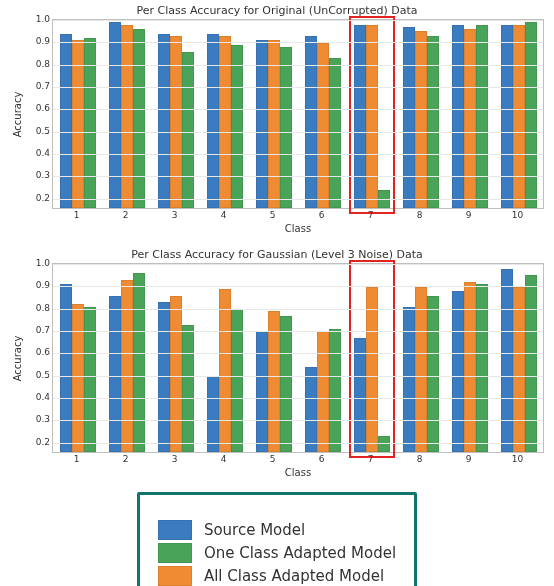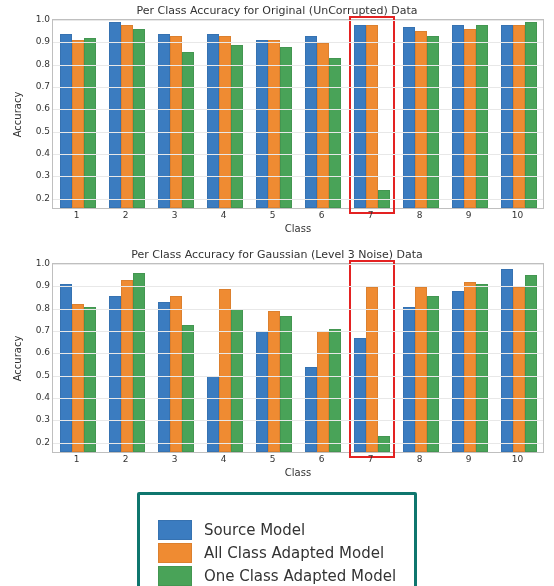--- a/index.html
+++ b/index.html
@@ -335,23 +335,23 @@
     <div class="xlabel">Class</div>
   </div>
 
   <div class="legend-outer">
     <div class="legend">
       <div class="legend-row">
         <div class="swatch" style="background:#3b7cc0"></div>
         <div class="legend-label">Source Model</div>
       </div>
       <div class="legend-row">
+        <div class="swatch" style="background:#49a358"></div>
+        <div class="legend-label">One Class Adapted Model</div>
+      </div>
+      <div class="legend-row">
         <div class="swatch" style="background:#ef8b32"></div>
         <div class="legend-label">All Class Adapted Model</div>
       </div>
-      <div class="legend-row">
-        <div class="swatch" style="background:#49a358"></div>
-        <div class="legend-label">One Class Adapted Model</div>
-      </div>
     </div>
   </div>
 
 </div>
 
 </body></html>

